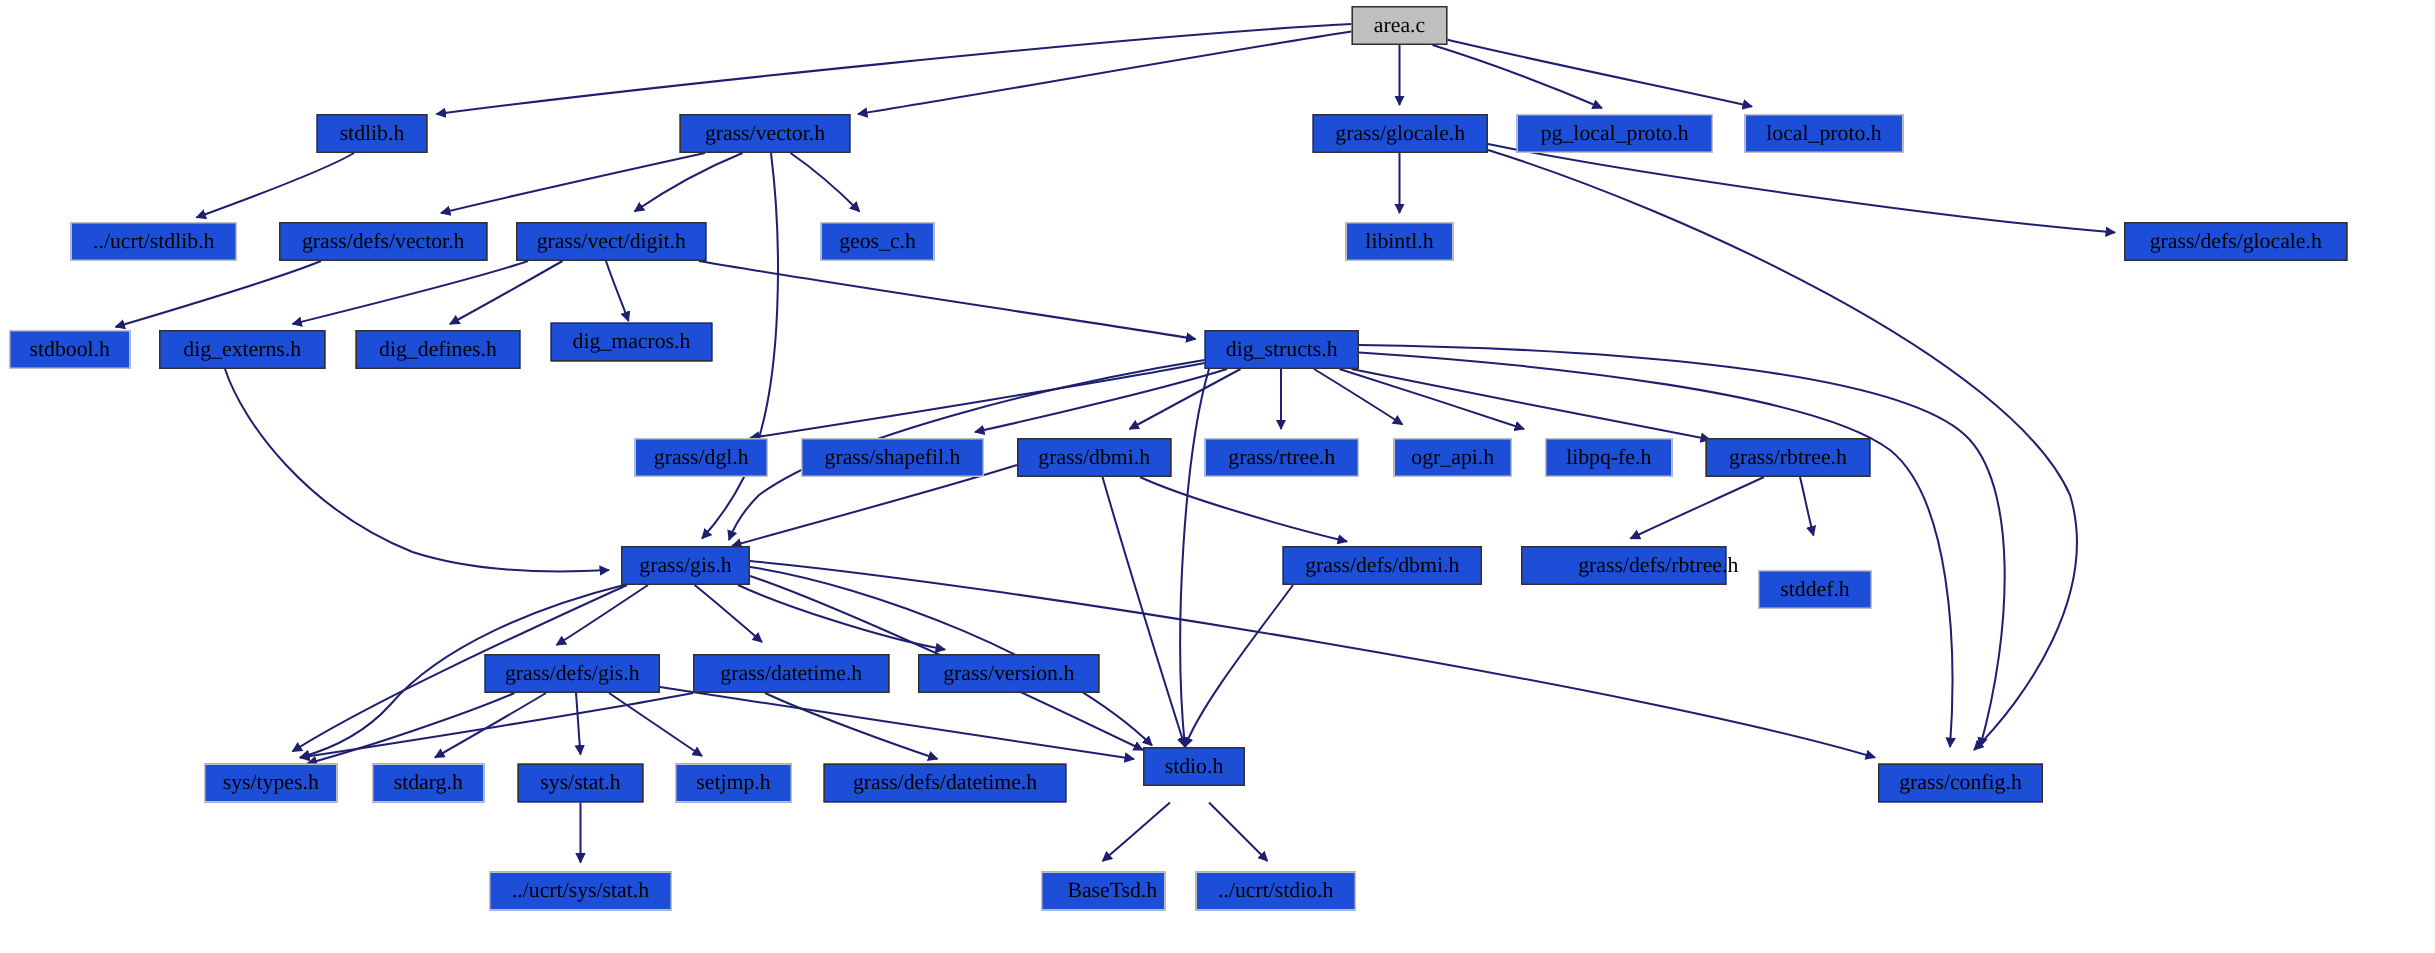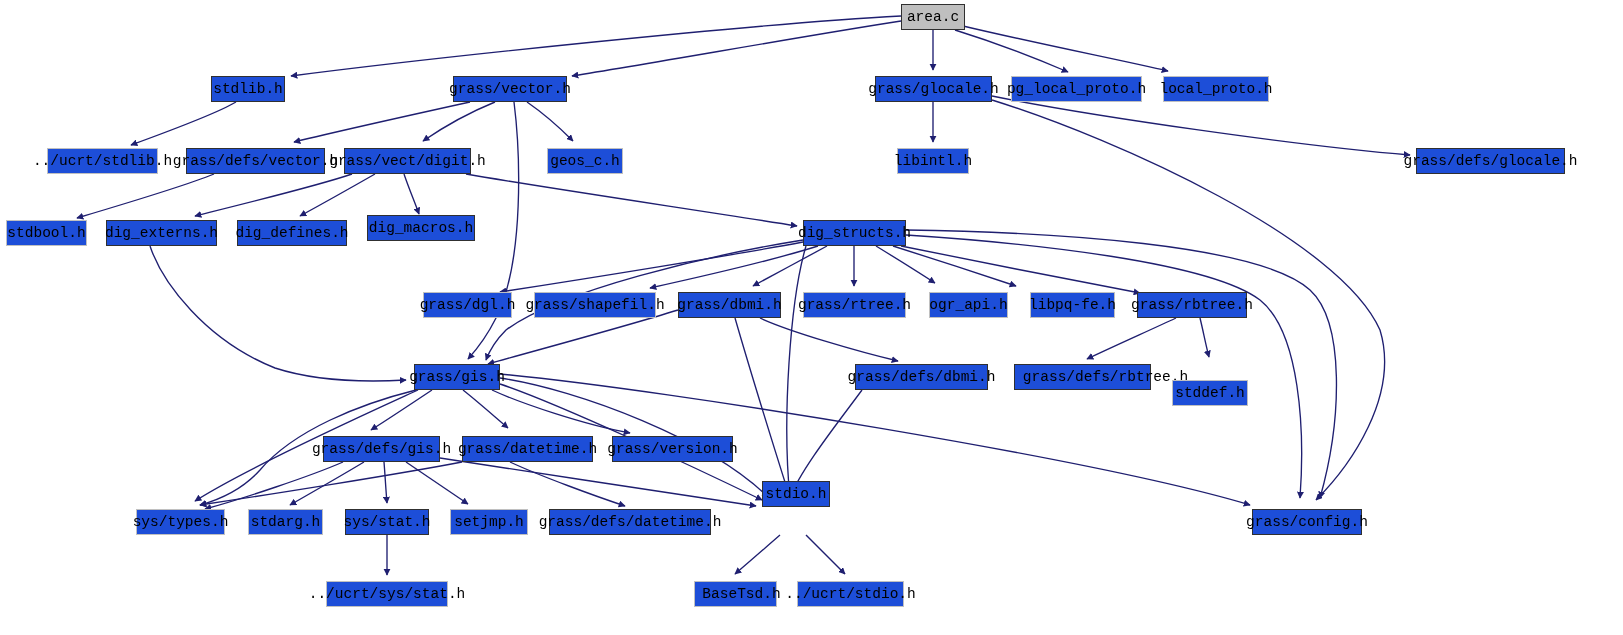--- a/index.html
+++ b/index.html
@@ -1,17 +1,17 @@
 <!DOCTYPE html>
 <html><head>
 <meta charset="utf-8">
 <style>
   html,body{margin:0;padding:0;background:#ffffff;}
   #canvas{position:relative;width:1623px;height:635px;background:#ffffff;
-          font-family:Liberation Mono, monospace;overflow:hidden;text-align:right;}
+          font-family:Liberation Serif, serif;overflow:hidden;text-align:right;}
   svg#edges{position:absolute;left:0;top:0;width:1623px;height:635px;pointer-events:none;}
   .node{position:absolute;box-sizing:border-box;display:flex;align-items:center;
         justify-content:center;white-space:nowrap;background:#1d4ed8;
         font-size:14.5px;color:#000000;letter-spacing:0px;}
   .node.sys{border:1px solid #c0c0c0;}
   .node.local{border:1.6px solid #303030;}
   .node.root{border:1.6px solid #303030;background:#bfbfbf;}
 </style>
 </head>
 <body>
@@ -110,19 +110,19 @@
       <div class="node local" style="left: 1014px; top: 364px; width: 137px; height: 26px; padding-left: 46px;">grass/defs/rbtree.h</div>
       <div class="node sys" style="left: 1172px; top: 364px; width: 76px; height: 26px; margin-top: 16px;">stddef.h</div>
       <div class="node local" style="left: 323px; top: 436px; width: 117px; height: 26px;">grass/defs/gis.h</div>
       <div class="node local" style="left: 462px; top: 436px; width: 131px; height: 26px;">grass/datetime.h</div>
       <div class="node local" style="left: 612px; top: 436px; width: 121px; height: 26px;">grass/version.h</div>
       <div class="node sys" style="left: 136px; top: 509px; width: 89px; height: 26px;">sys/types.h</div>
       <div class="node sys" style="left: 248px; top: 509px; width: 75px; height: 26px;">stdarg.h</div>
       <div class="node local" style="left: 345px; top: 509px; width: 84px; height: 26px;">sys/stat.h</div>
       <div class="node sys" style="left: 450px; top: 509px; width: 78px; height: 26px;">setjmp.h</div>
       <div class="node local" style="left: 549px; top: 509px; width: 162px; height: 26px;">grass/defs/datetime.h</div>
-      <div class="node local" style="left: 762px; top: 481px; width: 68px; height: 26px;">stdio.h</div>
+      <div class="node local" style="left: 762px; top: 498px; width: 68px; height: 26px;">stdio.h</div>
       <div class="node local" style="left: 1252px; top: 509px; width: 110px; height: 26px;">grass/config.h</div>
       <div class="node sys" style="left: 326px; top: 581px; width: 122px; height: 26px;">../ucrt/sys/stat.h</div>
       <div class="node sys" style="left: 694px; top: 581px; width: 83px; height: 26px; padding-left: 12px;">BaseTsd.h</div>
       <div class="node sys" style="left: 797px; top: 581px; width: 107px; height: 26px;">../ucrt/stdio.h</div>
     </div>
 </div>
 
 </body></html>

